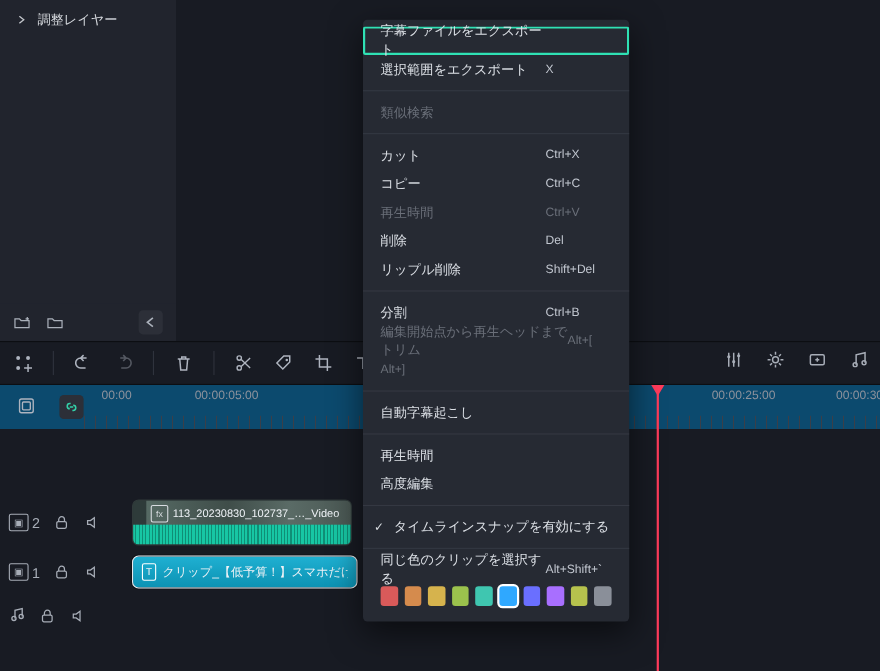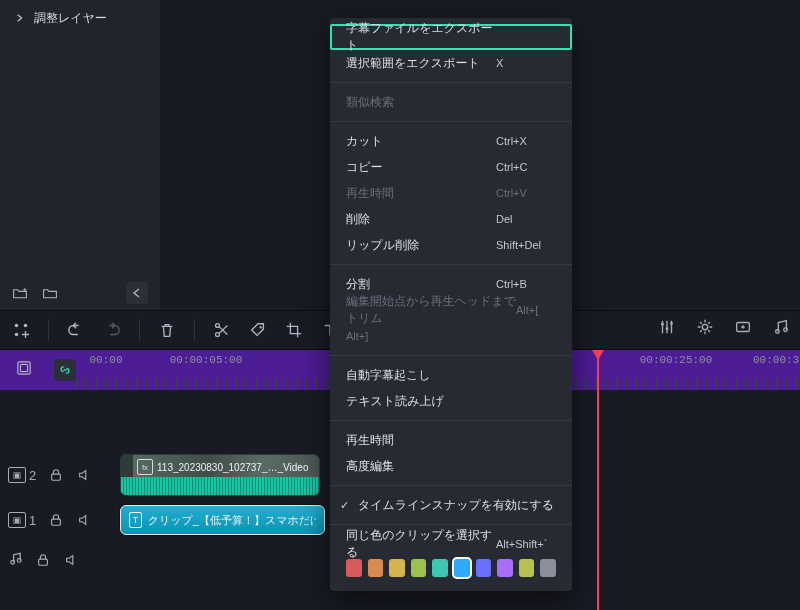--- a/index.html
+++ b/index.html
@@ -100,25 +100,24 @@
     cursor: pointer;
   }
   .toolbar .tb-icon svg { width:18px; height:18px; }
 
   
   .ruler-row {
     position: absolute;
     left: 0; right: 0;
     top: 350px;
     height: 40px;
-    background: #4c1d95;
+    background: #0c4a6e;
     display: flex;
     align-items: center;
     box-sizing: border-box;
-    font-family: Liberation Mono, monospace;
   }
   .ruler-left {
     width: 48px;
     display:flex; align-items:center; justify-content:space-around;
     height:40px;
   }
   .ruler-left .rl-icon { color:#aeb4bf; cursor:pointer; }
   .link-badge {
     width: 22px; height: 22px;
     background: #2c2f38;
@@ -590,23 +589,20 @@
     <span class="lbl" style="width:170px">編集開始点から再生ヘッドまでトリム</span>
     <span class="sc">Alt+[</span>
   </div>
   <div class="item disabled">
     <span class="sc">Alt+]</span>
   </div>
   <hr>
   <div class="item">
     <span class="lbl">自動字幕起こし</span>
   </div>
-  <div class="item">
-    <span class="lbl">テキスト読み上げ</span>
-  </div>
   <hr>
   <div class="item">
     <span class="lbl">再生時間</span>
   </div>
   <div class="item">
     <span class="lbl">高度編集</span>
   </div>
   <hr>
   <div class="item has-chk">
     <span class="chk">✓</span>

